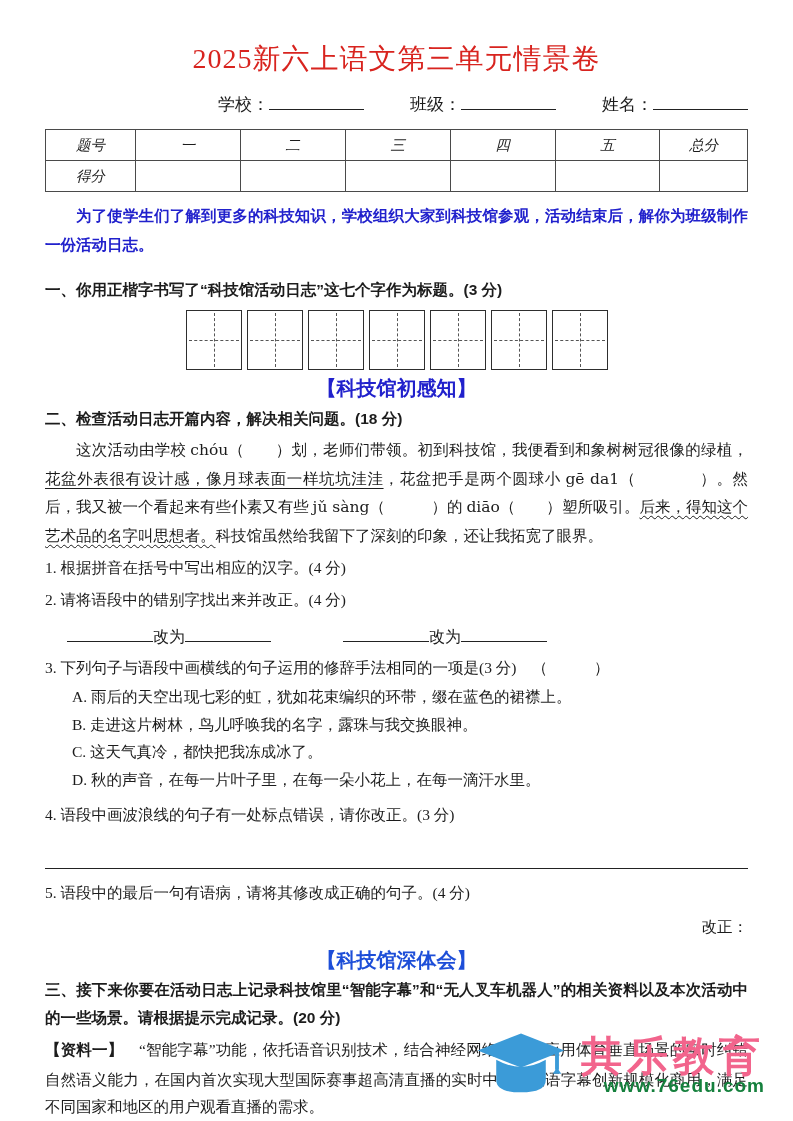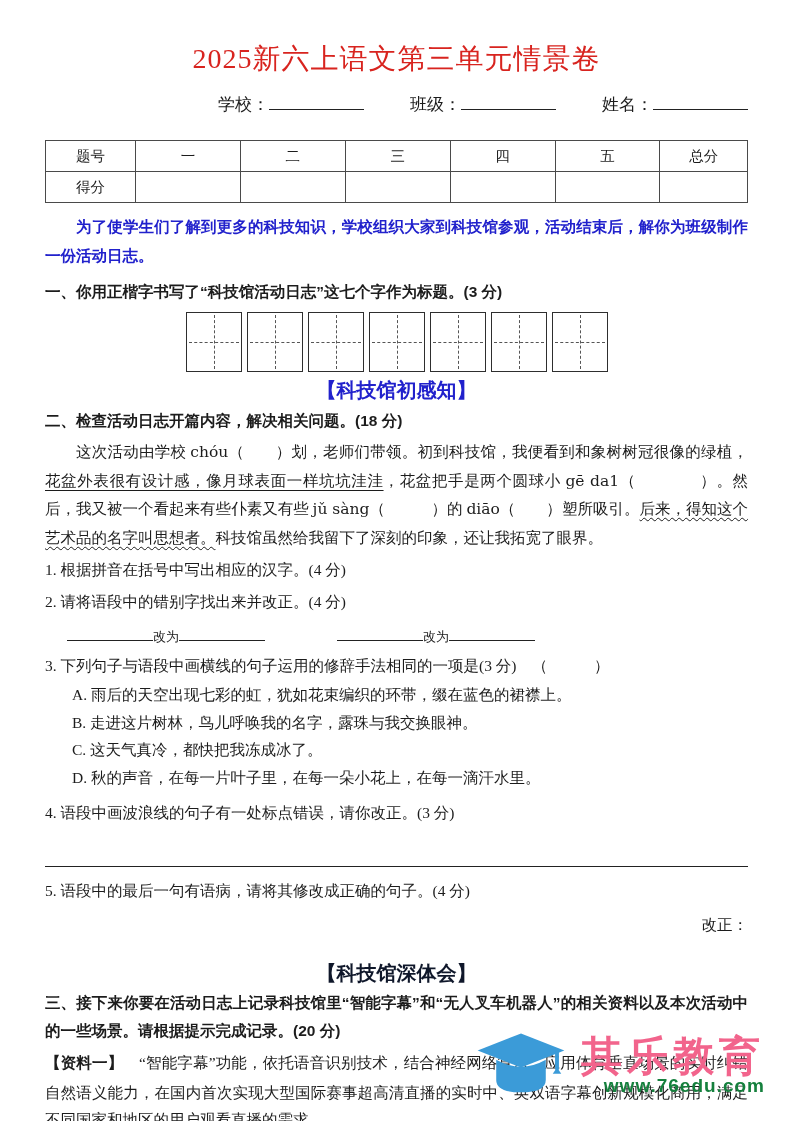--- a/index.html
+++ b/index.html
@@ -10,44 +10,44 @@
     overflow:hidden;
   }
   .title{
     text-align:center;font-size:28px;font-weight:normal;margin:6px 0 14px 0;
     font-family:"Liberation Serif","DejaVu Serif",serif;letter-spacing:1px;
   }
   .info-line{display:flex;justify-content:flex-end;gap:46px;font-size:17px;margin-top:10px;}
   .info-item{white-space:nowrap;}
   .blank{display:inline-block;width:95px;border-bottom:1.5px solid #222;height:1em;vertical-align:baseline;}
   .time-note{text-align:center;font-size:15px;margin-top:12px;}
-  table.score{width:100%;border-collapse:collapse;margin-top:24px;table-layout:fixed;}
+  table.score{width:100%;border-collapse:collapse;margin-top:13px;table-layout:fixed;font-style:italic;}
   table.score td{border:1px solid #4a4a4a;height:30px;text-align:center;font-size:14.5px;padding:0 4px;}
   .intro{
     font-family:"Liberation Sans","DejaVu Sans",sans-serif;font-weight:bold;
     font-size:15.5px;line-height:29px;text-indent:2em;text-align:justify;margin:9px 0 0 0;
   }
   .h-sec{
     font-family:"Liberation Sans","DejaVu Sans",sans-serif;font-weight:bold;
-    font-size:15.5px;line-height:26px;margin-top:9px;text-align:justify;
+    font-size:15.5px;line-height:26px;margin-top:18px;text-align:justify;
   }
   .gridrow{display:flex;justify-content:center;gap:5px;margin:7px 0 4px 0;}
   .gridbox{width:56px;height:60px;border:1.6px solid #2e2e2e;position:relative;box-sizing:border-box;background:#fff;}
   .gridbox .vline{position:absolute;left:50%;top:2px;bottom:2px;border-left:1.5px dashed #555;}
   .gridbox .hline{position:absolute;top:50%;left:2px;right:2px;border-top:1.5px dashed #555;}
   .banner{
     text-align:center;font-family:"Liberation Sans","DejaVu Sans",sans-serif;
     font-weight:bold;font-size:20px;margin:5px 0 2px 0;
   }
   .passage{font-size:15.5px;line-height:27.5px;text-align:justify;text-indent:2em;margin:4px 0 0 0;}
   .passage .py{font-family:"DejaVu Serif",serif;}
   .passage .u{text-decoration:underline;text-underline-offset:4px;text-decoration-thickness:1px;}
   .passage .w{text-decoration:underline wavy;text-underline-offset:3px;text-decoration-thickness:1px;}
   .q{font-size:15.5px;line-height:27px;margin:5px 0 0 0;}
-  .q2-blanks{display:flex;gap:72px;font-size:13px;margin:12px 0 6px 22px;}
+  .q2-blanks{display:flex;gap:72px;font-size:16px;margin:12px 0 6px 22px;}
   .q2-blanks .blank{width:86px;}
   .options{margin:2px 0 0 27px;}
   .option{font-size:15.5px;line-height:27.5px;}
   .answer-line{border-bottom:1.4px solid #222;height:26px;margin:14px 0 0 0;}
   .fix-line{display:flex;align-items:flex-end;font-size:15.5px;margin-top:8px;line-height:25px;flex-direction:column;}
   .fix-line .fill{flex:1;border-bottom:1.4px solid #222;height:22px;}
   .material{font-size:15.5px;line-height:27.5px;text-align:justify;margin:4px 0 0 0;}
   .material .mlabel{font-weight:bold;font-family:Liberation Mono, monospace;}
   .logo{position:absolute;right:28px;bottom:12px;display:flex;align-items:center;gap:12px;}
   .logo-texts{display:flex;flex-direction:column;align-items:flex-end;}
@@ -159,21 +159,21 @@
 
   <div class="answer-line"></div>
 
   <div class="q" style="margin-top:10px;">5. 语段中的最后一句有语病，请将其修改成正确的句子。(4 分)</div>
 
   <div class="fix-line">
     <span>改正：</span>
     <span class="fill"></span>
   </div>
 
-  <div class="banner" style="margin-top: 22px; color: #0f172a;">【科技馆深体会】</div>
+  <div class="banner" style="margin-top: 7px; color: #1d4ed8;">【科技馆深体会】</div>
 
   <div class="h-sec" style="margin-top:2px;line-height:28px;">三、接下来你要在活动日志上记录科技馆里“智能字幕”和“无人叉车机器人”的相关资料以及本次活动中的一些场景。请根据提示完成记录。(20 分)</div>
 
   <p class="material">
     <span class="mlabel">【资料一】</span><span>　</span><span>“智能字幕”功能，依托语音识别技术，结合神经网络算法，应用体育垂直场景的实时纠错自然语义能力，在国内首次实现大型国际赛事超高清直播的实时中、英双语字幕创新规模化商用，满足不同国家和地区的用户观看直播的需求。</span>
   </p>
 
   <div class="logo">
     <span>
       <svg width="96" height="78" viewBox="0 0 124 100">

